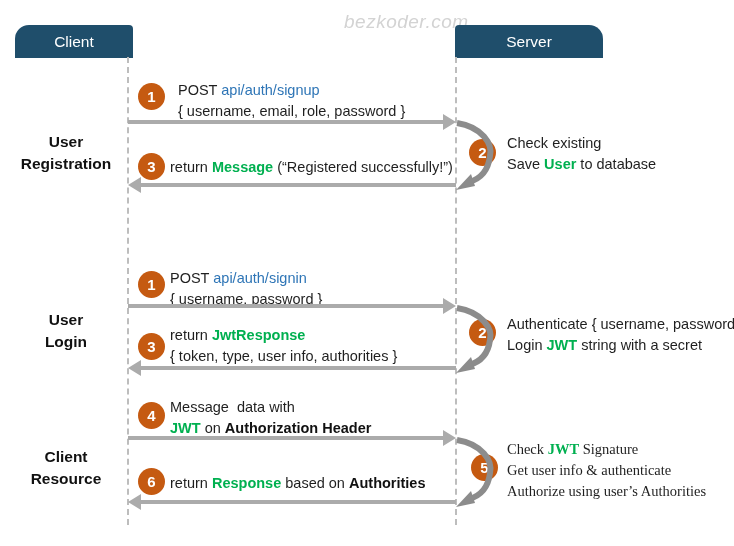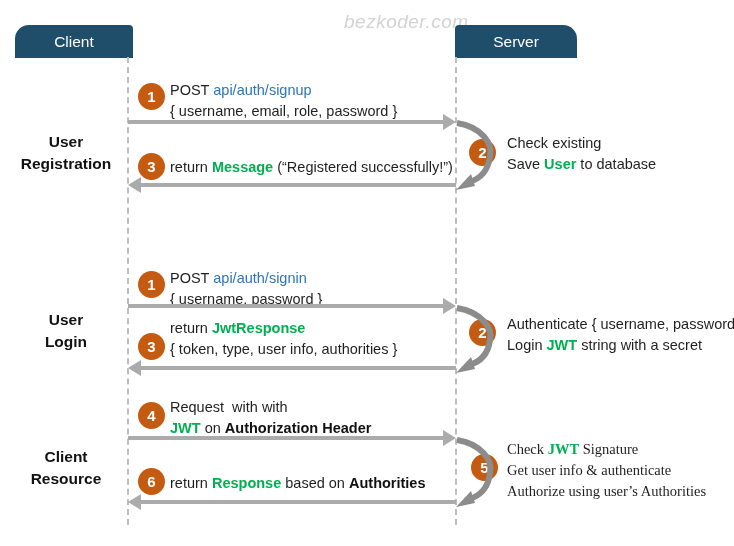--- a/index.html
+++ b/index.html
@@ -18,21 +18,21 @@
   }
   .watermark{
     position:absolute;left:344px;top:11px;font-size:19px;font-style:italic;
     color:#D3D3D3;letter-spacing:.5px;
   }
   .actor-box{
     position:absolute;top:25px;height:33px;background:var(--header-bg);
     color:#fff;font-size:15.5px;display:flex;align-items:center;justify-content:center;text-align:right;
   }
   .actor-client{left:15px;width:118px;border-radius:14px 4px 0 0;}
-  .actor-server{left:455px;width:122px;border-radius:4px 14px 0 0;}
+  .actor-server{left:455px;width:148px;border-radius:4px 14px 0 0;}
   .lifeline{
     position:absolute;top:57px;height:468px;width:0;
     border-left:2px dashed var(--lifeline-gray);
   }
   .sec-label{
     position:absolute;width:116px;text-align:center;font-weight:bold;
     font-size:15.5px;line-height:22px;color:#111;
   }
   .badge{
     position:absolute;width:27px;height:27px;border-radius:50%;
@@ -60,21 +60,21 @@
   <div class="actor-box actor-server">Server</div>
   <div class="lifeline" style="left:127px"></div>
   <div class="lifeline" style="left:455px"></div>
   <div id="sections">
       <div>
         <div class="sec-label" style="left: 8px; top: 131px;">
           <div>User</div>
           <div>Registration</div>
         </div>
         <span class="badge" style="left: 138px; top: 83px;">1</span>
-        <div class="msg" style="left: 170px; top: 80px;"><div><span>POST </span><span class="seg-blue">api/auth/signup</span></div><div><span>{ username, email, role, password }</span></div></div>
+        <div class="msg" style="left: 178px; top: 80px;"><div><span>POST </span><span class="seg-blue">api/auth/signup</span></div><div><span>{ username, email, role, password }</span></div></div>
         <span class="badge" style="left: 469px; top: 139px;">2</span>
         <div class="msg" style="left: 507px; top: 133px;"><div><span>Check existing</span></div><div><span>Save </span><span class="seg-green">User</span><span> to database</span></div></div>
         <span class="badge" style="left: 138px; top: 153px;">3</span>
         <div class="msg" style="left: 170px; top: 157px;"><div><span>return </span><span class="seg-green">Message</span><span> (“Registered successfully!”)</span></div></div>
         <div class="arrow-bar" style="left: 128px; width: 316px; top: 120px;"></div>
         <div class="arrow-head right" style="left: 443px; top: 114px;"></div>
         <div class="arrow-bar" style="left: 141px; width: 315px; top: 183px;"></div>
         <div class="arrow-head left" style="left: 128px; top: 177px;"></div>
         <svg class="curve-svg" width="48" height="74" viewBox="0 0 48 74" style="left: 454px; top: 118px;">
           <path d="M3,5 C28,9 39,26 36,38 C34,54 26,61 15,64" fill="none" stroke="var(--curve-gray)" stroke-width="6"></path>
@@ -84,37 +84,37 @@
       <div>
         <div class="sec-label" style="left: 8px; top: 309px;">
           <div>User</div>
           <div>Login</div>
         </div>
         <span class="badge" style="left: 138px; top: 271px;">1</span>
         <div class="msg" style="left: 170px; top: 268px;"><div><span>POST </span><span class="seg-blue">api/auth/signin</span></div><div><span>{ username, password }</span></div></div>
         <span class="badge" style="left: 469px; top: 319px;">2</span>
         <div class="msg" style="left: 507px; top: 314px;"><div><span>Authenticate { username, password }</span></div><div><span>Login </span><span class="seg-green">JWT</span><span> string with a secret</span></div></div>
         <span class="badge" style="left: 138px; top: 333px;">3</span>
-        <div class="msg" style="left: 170px; top: 318px;"><div><span>return </span><span class="seg-green">JwtResponse</span></div><div><span>{ token, type, user info, authorities }</span></div></div>
+        <div class="msg" style="left: 170px; top: 325px;"><div><span>return </span><span class="seg-green">JwtResponse</span></div><div><span>{ token, type, user info, authorities }</span></div></div>
         <div class="arrow-bar" style="left: 128px; width: 316px; top: 304px;"></div>
         <div class="arrow-head right" style="left: 443px; top: 298px;"></div>
         <div class="arrow-bar" style="left: 141px; width: 315px; top: 366px;"></div>
         <div class="arrow-head left" style="left: 128px; top: 360px;"></div>
         <svg class="curve-svg" width="48" height="72" viewBox="0 0 48 72" style="left: 454px; top: 303px;">
           <path d="M3,5 C28,9 39,26 36,37 C34,52 26,59 15,62" fill="none" stroke="var(--curve-gray)" stroke-width="6"></path>
           <polygon points="2,70 17,54 21,66" fill="var(--curve-gray)"></polygon>
         </svg>
       </div>
       <div>
         <div class="sec-label" style="left: 8px; top: 446px;">
           <div>Client</div>
           <div>Resource</div>
         </div>
         <span class="badge" style="left: 138px; top: 402px;">4</span>
-        <div class="msg" style="left: 170px; top: 397px;"><div><span>Request  with with</span></div><div><span class="seg-green">JWT</span><span> on </span><span class="seg-bold">Authorization Header</span></div></div>
+        <div class="msg" style="left: 170px; top: 397px;"><div><span>Message  data with</span></div><div><span class="seg-green">JWT</span><span> on </span><span class="seg-bold">Authorization Header</span></div></div>
         <span class="badge" style="left: 471px; top: 454px;">5</span>
         <div class="msg" style="left: 507px; top: 439px; font-family: Liberation Serif, serif;"><div><span>Check </span><span class="seg-green">JWT</span><span> Signature</span></div><div><span>Get user info &amp; authenticate</span></div><div><span>Authorize using user’s Authorities</span></div></div>
         <span class="badge" style="left: 138px; top: 468px;">6</span>
         <div class="msg" style="left: 170px; top: 473px;"><div><span>return </span><span class="seg-green">Response</span><span> based on </span><span class="seg-bold">Authorities</span></div></div>
         <div class="arrow-bar" style="left: 128px; width: 316px; top: 436px;"></div>
         <div class="arrow-head right" style="left: 443px; top: 430px;"></div>
         <div class="arrow-bar" style="left: 141px; width: 315px; top: 500px;"></div>
         <div class="arrow-head left" style="left: 128px; top: 494px;"></div>
         <svg class="curve-svg" width="48" height="74" viewBox="0 0 48 74" style="left: 454px; top: 435px;">
           <path d="M3,5 C28,9 39,26 36,38 C34,54 26,61 15,64" fill="none" stroke="var(--curve-gray)" stroke-width="6"></path>

